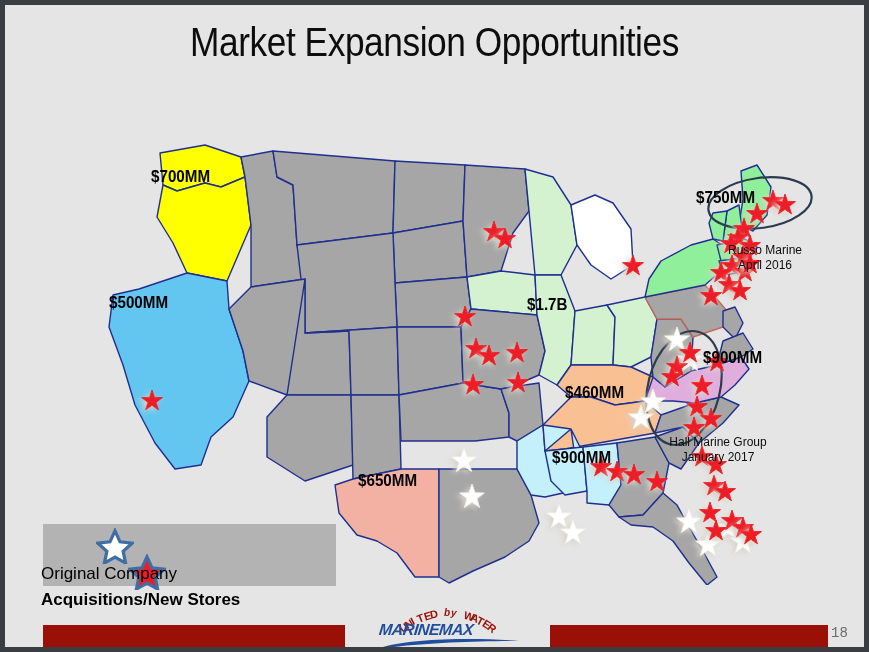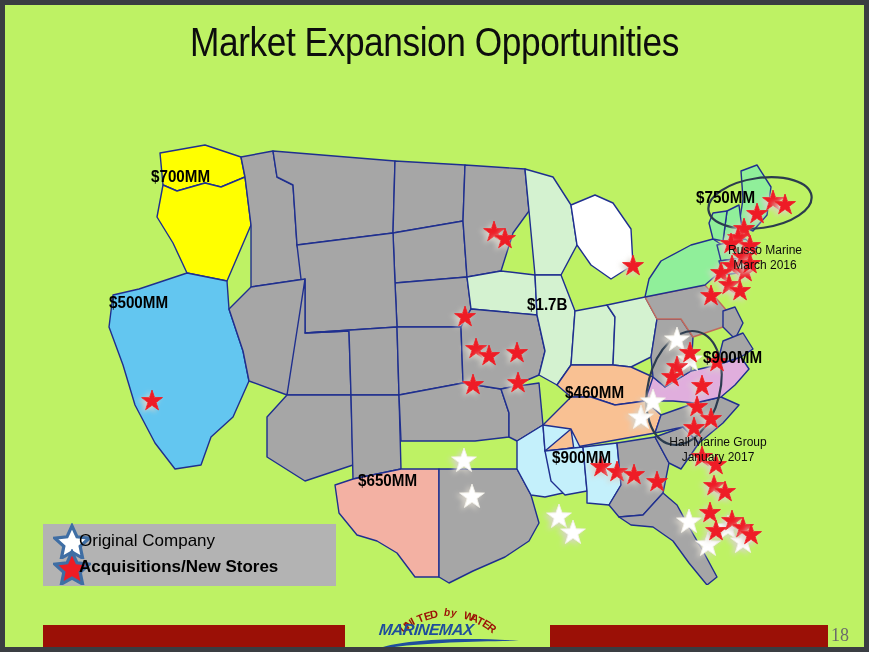--- a/index.html
+++ b/index.html
@@ -4,21 +4,21 @@
 <title>Market Expansion Opportunities</title>
 <style>
   html,body{margin:0;padding:0;background:#3a3d42;}
   body{
     width:869px;height:652px;overflow:hidden;
     font-family:"Liberation Sans", sans-serif;
   }
   #slide{
     position:absolute;left:5px;top:5px;
     width:859px;height:642px;
-    background:#bef264;
+    background:#e5e5e5;
     overflow:hidden;
   }
   #title{
     position:absolute;left:0;top:14px;width:859px;
     text-align:center;
     font-family:"Liberation Sans", sans-serif;
     font-size:41px;
     font-weight:400;
     letter-spacing:-0.5px;
     color:#0d0d0d;
@@ -49,42 +49,42 @@
     text-align:center;
     line-height:1.28;
   }
   #legend{
     position:absolute;left:38px;top:519px;
     width:293px;height:62px;
     background:#b3b3b3;
   }
   .legrow{
     position:absolute;left:10px;height:26px;
-    display:flex;align-items:center;
+    display:flex;align-items:center;flex-direction:column;
   }
   .legrow .ltxt{
     font-family:"Liberation Sans", sans-serif;
     font-size:17px;color:#000;
     margin-left:-12px;
     position:relative;z-index:2;
   }
   .legstar{width:38px;height:36px;flex:none;position:relative;z-index:1;}
   #footer-bar-left{
     position:absolute;left:38px;top:620px;width:302px;height:22px;
     background:#9b1006;
   }
   #footer-bar-right{
     position:absolute;left:545px;top:620px;width:278px;height:22px;
     background:#9b1006;
   }
   #pagenum{
     position:absolute;left:826px;top:620px;width:28px;
     text-align:left;
-    font-family:Liberation Serif, serif;
-    font-size:18px;color:#6b6b6b;
+    font-family:Liberation Mono, monospace;
+    font-size:14px;color:#6b6b6b;
   }
   #logo{
     position:absolute;left:356px;top:596px;width:172px;height:46px;
   }
   .arcletter{
     position:absolute;
     font-family:"Liberation Sans", sans-serif;
     font-size:11px;font-weight:700;color:#9b1006;
     transform-origin:50% 50%;
   }
@@ -278,21 +278,21 @@
         <div class="mlabel" style="left: 522px; top: 230px;">$1.7B</div>
         <div class="mlabel" style="left: 560px; top: 318px;">$460MM</div>
         <div class="mlabel" style="left: 353px; top: 406px;">$650MM</div>
         <div class="mlabel" style="left: 547px; top: 383px;">$900MM</div>
         <div class="mlabel" style="left: 691px; top: 123px;">$750MM</div>
         <div class="mlabel" style="left: 698px; top: 283px;">$900MM</div>
       </div>
 
     <div class="anno" id="anno0" style="left:690px;top:178px;width:140px;">
       <div>Russo Marine</div>
-      <div>March 2016</div>
+      <div>April 2016</div>
     </div>
     <div class="anno" id="anno1" style="left:628px;top:370px;width:170px;">
       <div>Hall Marine Group</div>
       <div>January 2017</div>
     </div>
   </div>
 
   <div id="legend">
     <div class="legrow" style="top:4px;">
       <svg class="legstar" viewBox="0 0 40 38">

